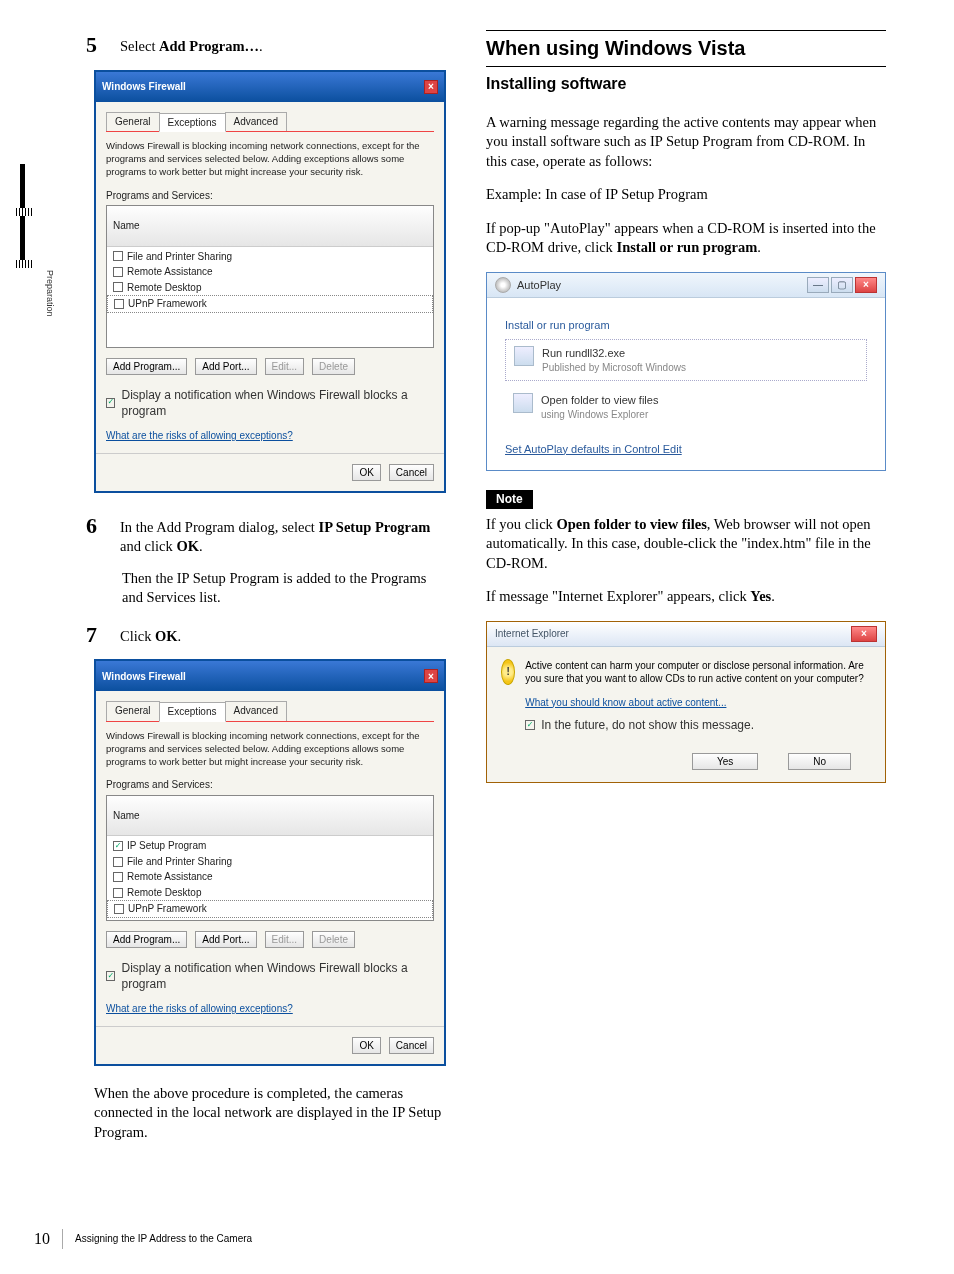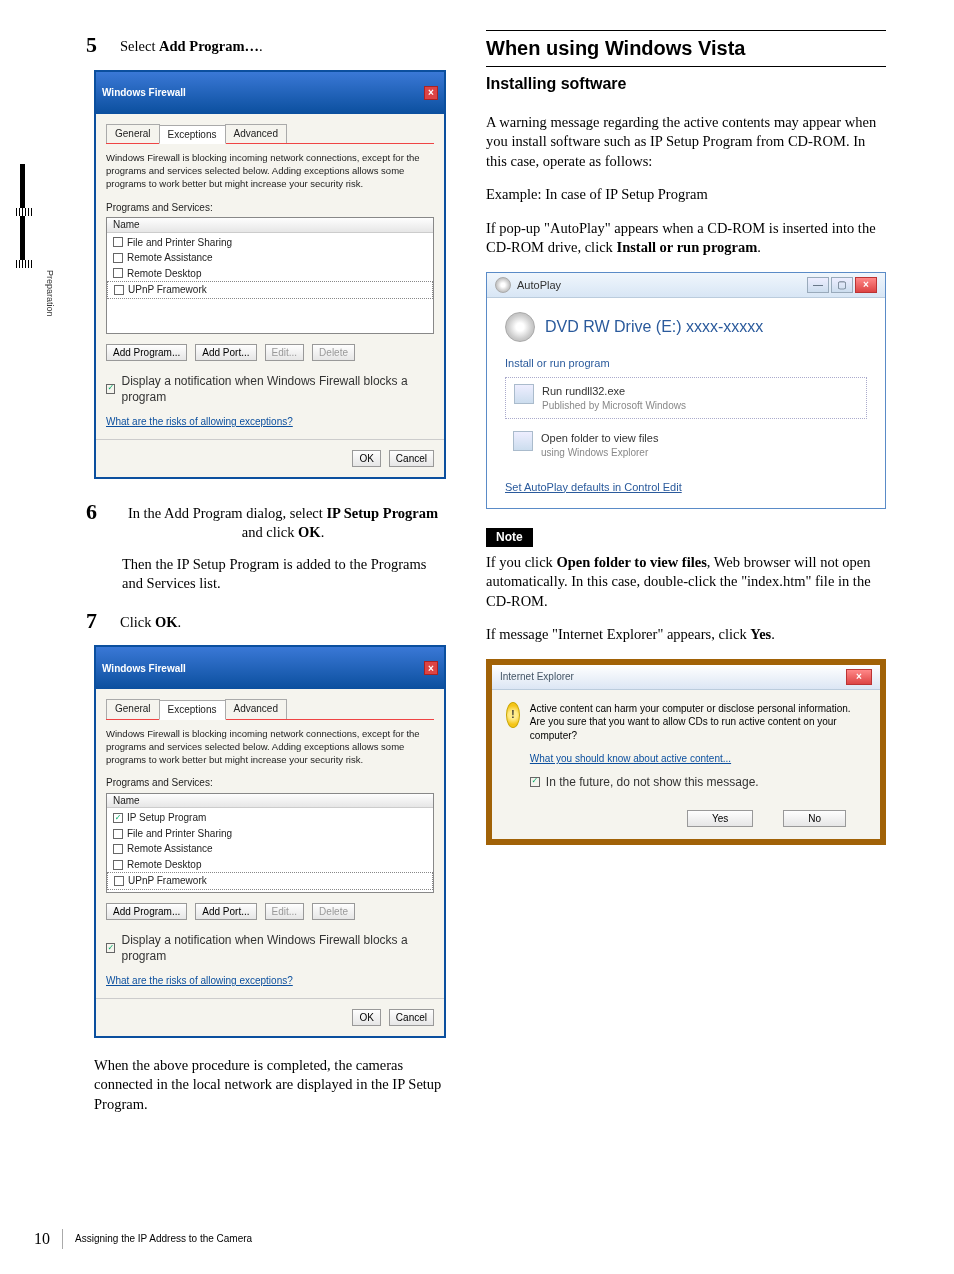--- a/index.html
+++ b/index.html
@@ -7,34 +7,34 @@
   .page { display: flex; padding: 30px 60px 30px 30px; gap: 40px; }
   .margin-bar { position: absolute; left: 16px; top: 164px; width: 20px; }
   .bar-solid { width: 5px; height: 44px; background: #000; margin-left: 4px; }
   .bar-stripe { width: 18px; height: 8px; background: repeating-linear-gradient(to right, #000 0 1px, transparent 1px 3px); }
   .margin-label { position: absolute; left: 44px; top: 270px; writing-mode: vertical-rl; font-family: Arial, sans-serif; font-size: 9px; color: #333; }
   .col { flex: 1; }
   .left { margin-left: 56px; max-width: 360px; }
   .right { max-width: 400px; }
   .step-row { display: flex; align-items: flex-start; gap: 14px; margin-bottom: 10px; }
   .step-num { font-size: 22px; font-weight: bold; font-family: 'Times New Roman', serif; min-width: 20px; }
-  .step-text { padding-top: 7px; text-align: center; }
+  .step-text { padding-top: 7px; }
   .step-text b { font-weight: bold; }
   .para { margin: 12px 0 12px 36px; }
   .dlg { margin-left: 8px; margin-bottom: 18px; border: 2px solid #0b4f9e; font-family: Tahoma, Arial, sans-serif; font-size: 10px; color: #222; }
-  .dlg-title { background: linear-gradient(to bottom, #3a78d6, #0b4f9e); color: #fff; padding: 14px 6px; display: flex; justify-content: space-between; align-items: center; font-weight: bold; }
+  .dlg-title { background: linear-gradient(to bottom, #3a78d6, #0b4f9e); color: #fff; padding: 8px 6px; display: flex; justify-content: space-between; align-items: center; font-weight: bold; }
   .dlg-title .x { width: 14px; height: 14px; background: #d44; color: #fff; display: flex; align-items: center; justify-content: center; border: 1px solid #a22; font-size: 10px; }
   .dlg-body { background: #f5f4ee; padding: 10px; }
   .tabs { display: flex; border-bottom: 1px solid #ef4444; margin-bottom: 8px; }
   .tab { padding: 2px 8px; border: 1px solid #aaa; border-bottom: none; background: #f5f4ee; margin-right: -1px; font-size: 10px; }
   .tab.active { background: #fff; border-bottom: 1px solid #fff; position: relative; top: 1px; padding-left: 8px; }
   .dlg-desc { font-size: 9.5px; margin-bottom: 10px; }
   .dlg-sect { font-size: 10px; margin: 6px 0 3px; }
   .listbox { border: 1px solid #888; background: #fff; }
-  .list-hdr { background: linear-gradient(to bottom,#fefefe,#e6e6e6); border-bottom: 1px solid #ccc; padding: 0 6px; font-size: 10px; }
+  .list-hdr { background: linear-gradient(to bottom,#fefefe,#e6e6e6); border-bottom: 1px solid #ccc; padding: 13px 6px; font-size: 10px; }
   .list-items { padding: 2px 0; min-height: 100px; }
   .li-row { padding: 1px 6px; display: flex; align-items: center; gap: 4px; }
   .chk { width: 10px; height: 10px; border: 1px solid #666; display: inline-flex; align-items: center; justify-content: center; font-size: 8px; color: #0a6; }
   .btnrow { display: flex; gap: 8px; margin-top: 10px; }
   .btn { border: 1px solid #999; background: linear-gradient(to bottom,#fefefe,#e6e6e6); padding: 2px 6px; font-size: 10px; font-family: Tahoma, Arial; }
   .btn.dis { color: #999; }
   .link { color: #0b4f9e; text-decoration: underline; font-size: 10px; }
   .dlg-foot { padding: 10px; display: flex; justify-content: flex-end; gap: 8px; }
   h2.section { font-family: Arial, sans-serif; font-size: 20px; font-weight: bold; border-top: 1px solid #000; border-bottom: 1px solid #000; padding: 4px 0; margin-bottom: 6px; }
   h3.sub { font-family: Arial, sans-serif; font-size: 16px; font-weight: bold; margin-bottom: 18px; }
@@ -49,21 +49,21 @@
   .drive-row { display: flex; align-items: center; gap: 10px; font-size: 16px; color: #2a5a9c; margin-bottom: 14px; }
   .disc-ico { width: 30px; height: 30px; border-radius: 50%; background: radial-gradient(circle,#fff 20%,#ccc 60%,#aaa 100%); border:1px solid #aaa; }
   .chk-label { display:flex; align-items:center; gap:6px; margin: 6px 0 10px; font-size:12px; color:#333; }
   .grouptitle { color:#2a5a9c; font-size: 11px; margin: 6px 0; }
   .option { border: 1px dotted #aac; padding: 6px 8px; display:flex; gap:8px; align-items:flex-start; margin-bottom: 6px; }
   .opt-ico { width:20px; height:20px; background: linear-gradient(to bottom,#eef,#cde); border:1px solid #abc; }
   .opt-main { color:#333; font-size:11px; }
   .opt-sub { color:#888; font-size: 10px; }
   .vlink { color:#2a5a9c; text-decoration: underline; font-size:11px; display:block; margin-top: 14px; }
   .note { background:#000; color:#fff; display:inline-block; padding: 1px 10px; font-family: Arial; font-size: 12px; font-weight:bold; margin-bottom:6px; }
-  .ie-dlg { border: 6px solid #a16207; font-family: Tahoma, Arial; font-size: 10px; margin-top: 10px; }
+  .ie-dlg { border: 1px solid #a16207; font-family: Tahoma, Arial; font-size: 10px; margin-top: 10px; }
   .ie-title { background: linear-gradient(to bottom,#fff,#dce6f4); padding: 4px 8px; color: #456; display:flex; justify-content:space-between; align-items:center; border-bottom:1px solid #bcd;}
   .ie-body { padding: 12px 14px; background:#f5f4ee; }
   .ie-row { display:flex; gap:10px; margin-bottom: 10px; }
   .warn-ico { width:26px; height:26px; background: radial-gradient(circle,#ffec8b 30%,#f5c518 70%); border:1px solid #c9a600; border-radius:50%; display:flex; align-items:center; justify-content:center; font-weight:bold; color:#333; }
   .ie-btns { display:flex; justify-content:flex-end; gap:30px; padding-right:20px; }
   .footer { position: absolute; bottom: 24px; left: 34px; font-family: Arial, sans-serif; font-size: 10px; display:flex; align-items:center; gap:12px; }
   .pg { font-size: 16px; font-family: Georgia; }
   .footer .rule { border-left: 1px solid #aaa; height: 20px; }
 </style>
 </head>
@@ -229,24 +229,20 @@
             <span class="disc-ico" style="width:16px;height:16px"></span>
             <span>AutoPlay</span>
           </span>
         <span class="winbtns">
           <span class="winbtn">—</span>
           <span class="winbtn">▢</span>
           <span class="winbtn red">×</span>
         </span>
       </div>
       <div class="vista-body">
-        <div class="drive-row">
-          <span class="disc-ico"></span>
-          <span>DVD RW Drive (E:) xxxx-xxxxx</span>
-        </div>
         <div class="grouptitle">Install or run program</div>
         <div class="option">
           <span class="opt-ico"></span>
           <div>
             <div class="opt-main">Run rundll32.exe</div>
             <div class="opt-sub">Published by Microsoft Windows</div>
           </div>
         </div>
         <div class="option" style="border:none">
           <span class="opt-ico"></span>

